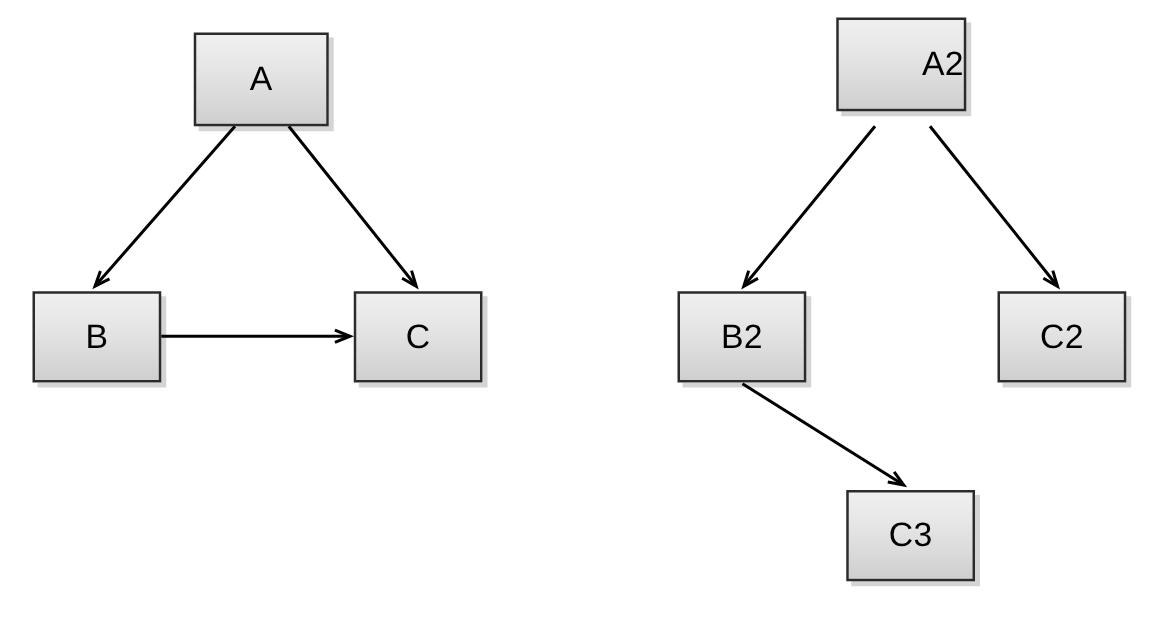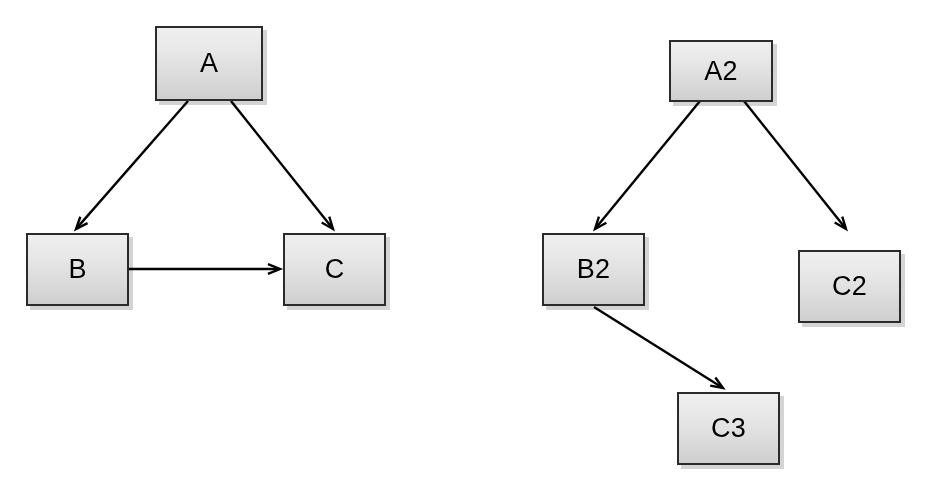--- a/index.html
+++ b/index.html
@@ -84,26 +84,26 @@
   <div id="node-layer">
       <div class="node" style="left: 155px; top: 26px; width: 108px; height: 75px;">
         <span class="node-label">A</span>
       </div>
       <div class="node" style="left: 26px; top: 233px; width: 103px; height: 73px;">
         <span class="node-label">B</span>
       </div>
       <div class="node" style="left: 283px; top: 233px; width: 103px; height: 73px;">
         <span class="node-label">C</span>
       </div>
-      <div class="node" style="left: 669px; top: 40px; width: 104px; height: 62px;">
+      <div class="node" style="left: 669px; top: 14px; width: 104px; height: 75px; justify-content: flex-end;">
         <span class="node-label">A2</span>
       </div>
       <div class="node" style="left: 542px; top: 233px; width: 103px; height: 73px; justify-content: center;">
         <span class="node-label">B2</span>
       </div>
-      <div class="node" style="left: 798px; top: 250px; width: 103px; height: 73px;">
+      <div class="node" style="left: 798px; top: 233px; width: 103px; height: 73px;">
         <span class="node-label">C2</span>
       </div>
       <div class="node" style="left: 677px; top: 392px; width: 103px; height: 73px; text-align: center;">
         <span class="node-label">C3</span>
       </div>
     </div>
 </div>
 
 </body></html>

